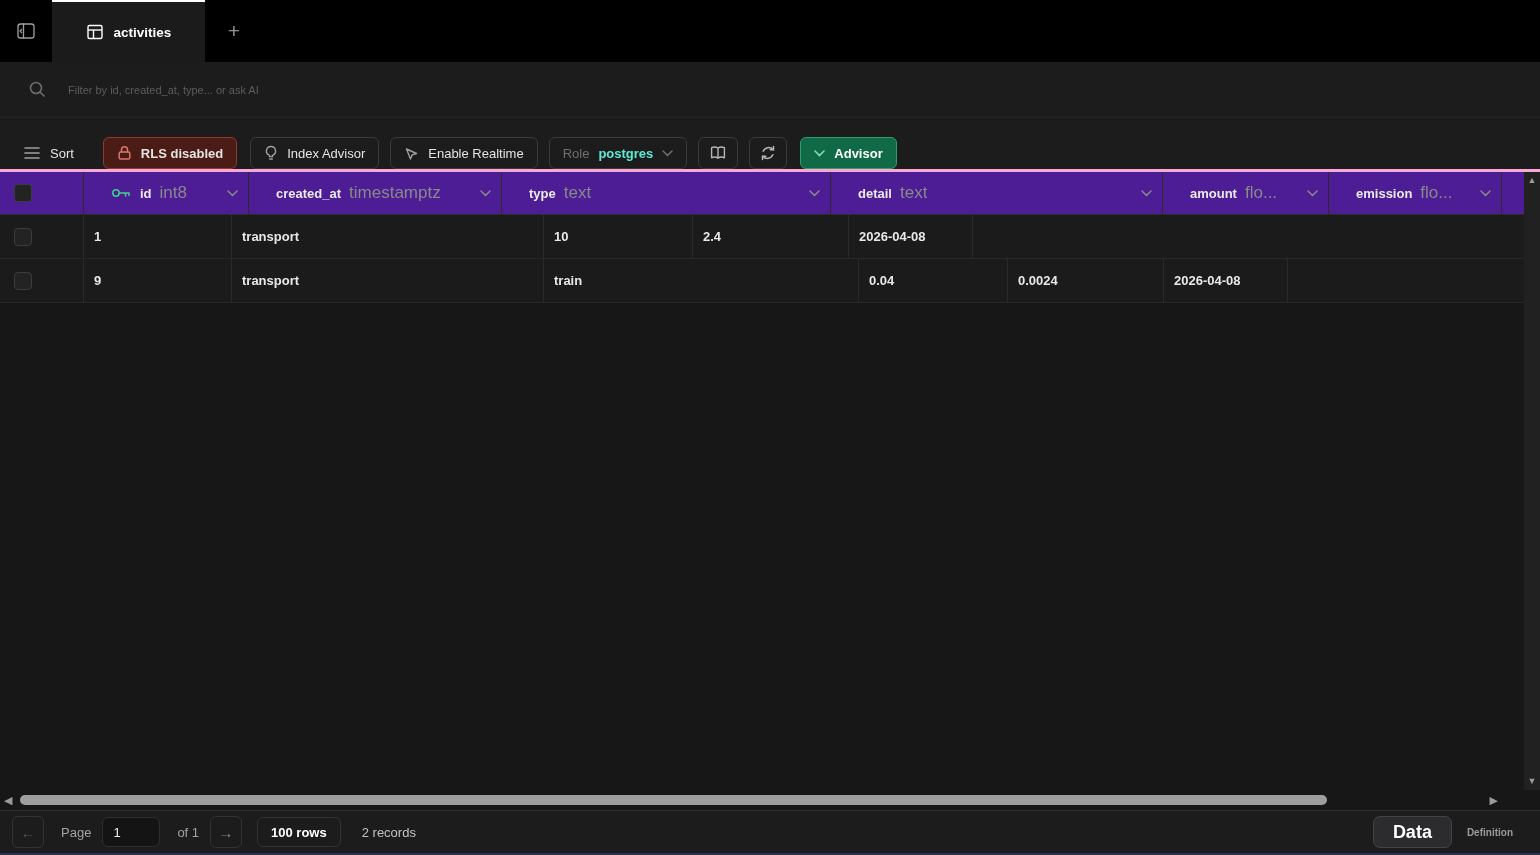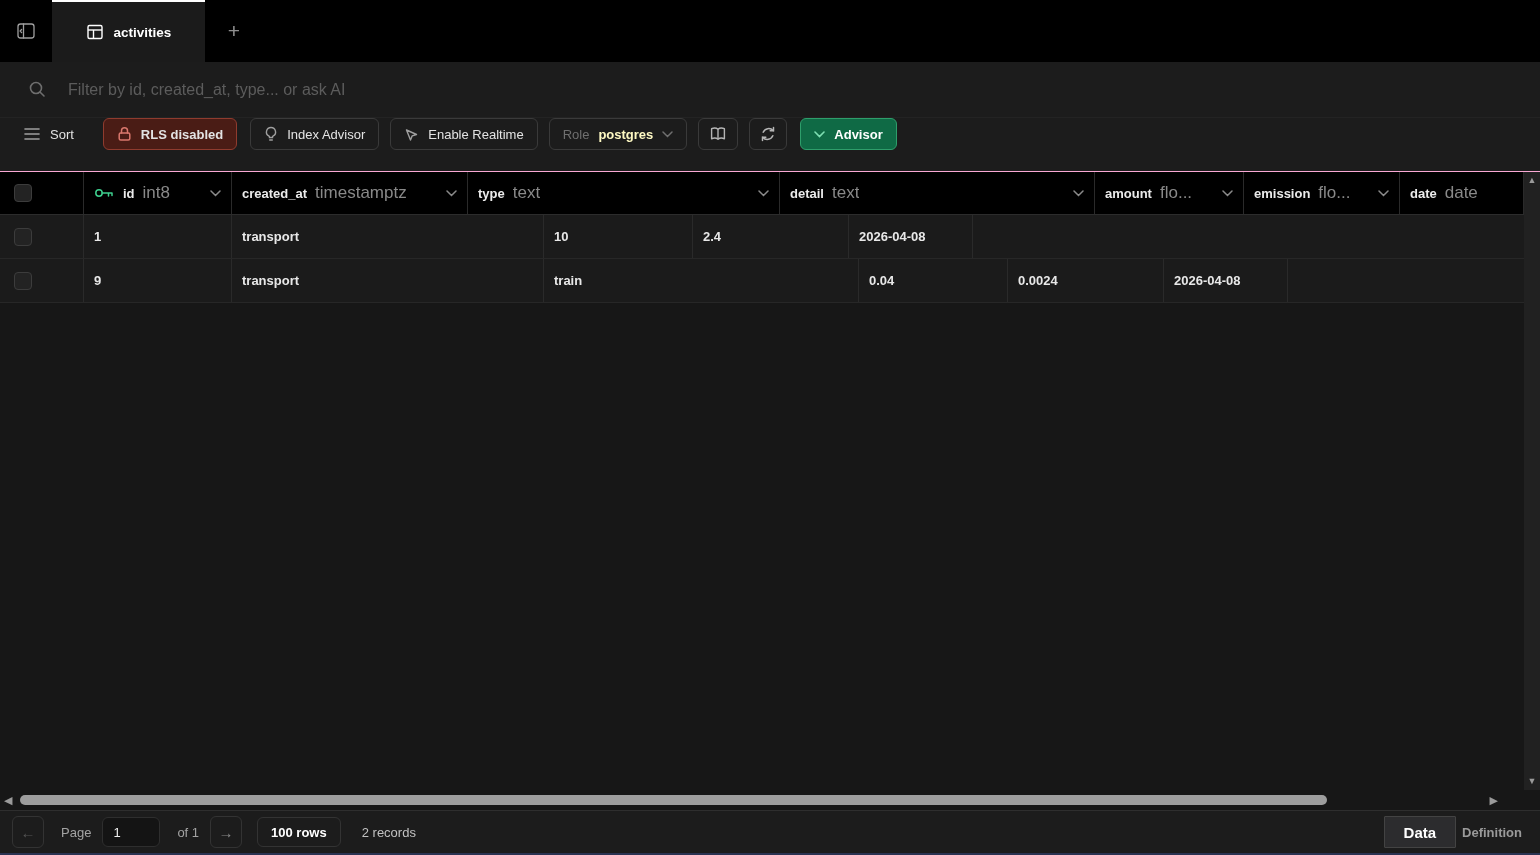--- a/index.html
+++ b/index.html
@@ -17,42 +17,42 @@
   .collapse-btn { width: 52px; display: flex; align-items: center; justify-content: center; cursor: pointer; }
   .tab-active {
     width: 153px; background: #1b1b1b; border-top: 2px solid #ffffff;
     display: flex; align-items: center; justify-content: center; gap: 10px;
     color: #fff; font-size: 13.5px; font-weight: 600; cursor: pointer;
   }
   .newtab-btn { width: 58px; display: flex; align-items: center; justify-content: center; color: #8f8f8f; font-size: 21px; font-weight: 300; cursor: pointer; }
 
   
   .filterbar { height: 56px; background: #1c1c1c; display: flex; align-items: center; padding-left: 28px; gap: 21px; flex: none; border-bottom: 1px solid #232323; }
-  .filter-input { background: transparent; border: none; outline: none; color: #c8c8c8; font-size: 16px; width: 900px; font-family: "Liberation Sans", sans-serif; }
+  .filter-input { background: transparent; border: none; outline: none; color: #c8c8c8; font-size: 11px; width: 900px; font-family: "Liberation Sans", sans-serif; }
   .filter-input::placeholder { color: #5c5c5c; opacity: 1; }
 
   
-  .toolbar { height: 54px; background: #1c1c1c; display: flex; align-items: flex-start; padding: 0 14px; gap: 11px; flex: none; border-bottom: 1px solid #f9a8d4; }
+  .toolbar { height: 54px; background: #1c1c1c; display: flex; align-items: flex-end; padding: 0 14px; gap: 11px; flex: none; border-bottom: 3px solid #f9a8d4; }
   .tbtn {
     height: 32px; display: inline-flex; align-items: center; gap: 9px;
     padding: 0 13px; border-radius: 6px; font-size: 13px; font-weight: 500;
     color: #e3e3e3; background: transparent; border: 1px solid transparent; cursor: pointer; white-space: nowrap;
   }
   .tbtn.bordered { border-color: #3a3a3a; }
   .tbtn.sort { padding: 0 9px; margin-right: 8px; }
   .tbtn.rls { background: #4a1c15; border-color: #8f3b2e; font-weight: 600; margin-right: 2px; }
   .tbtn.icon-only { padding: 0 10px; }
   .role-muted { color: #6f6f6f; font-weight: 400; }
-  .role-value { color: #fef9c3; font-weight: 600; }
+  .role-value { color: #5eead4; font-weight: 600; }
   .tbtn.insert { background: #0f6a45; border-color: #2e9e6b; font-weight: 600; color: #fff; margin-left: 2px; }
 
   
   .table-wrap { flex: 1; position: relative; display: flex; flex-direction: column; overflow: hidden; }
   .grid { display: flex; flex-direction: column; width: 1524px; }
-  .thead { display: flex; height: 43px; background: #000000; border-bottom: 1px solid #2c2c2c; flex: none; }
+  .thead { display: flex; height: 43px; background: #4c1d95; border-bottom: 1px solid #2c2c2c; flex: none; gap: 17px; }
   .trow { display: flex; height: 44px; background: #1b1b1b; border-bottom: 1px solid #272727; flex: none; }
   .th, .td {
     display: flex; align-items: center; padding: 0 10px; border-right: 1px solid #2a2a2a;
     overflow: hidden; white-space: nowrap; flex: none;
   }
   .check-col { width: 84px; padding-left: 14px; }
   .checkbox { width: 18px; height: 18px; border: 1px solid #3c3c3c; border-radius: 4px; background: #232323; cursor: pointer; flex: none; }
   .th .col-name { font-size: 13px; font-weight: 700; color: #ebebeb; margin-right: 8px; }
   .th .col-type { font-size: 17px; color: #898989; overflow: hidden; white-space: nowrap; }
   .th .chev { margin-left: auto; flex: none; }
@@ -70,22 +70,22 @@
 
   
   .footer { height: 45px; background: #1c1c1c; border-top: 1px solid #2e2e2e; border-bottom: 2px solid #2a3352; display: flex; align-items: center; padding: 0 12px; gap: 11px; flex: none; font-size: 13px; }
   .nav-btn { width: 32px; height: 32px; border: 1px solid #333; border-radius: 6px; background: transparent; color: #8a8a8a; display: flex; align-items: center; justify-content: center; font-size: 15px; cursor: pointer; }
   .nav-btn.disabled { color: #565656; }
   .muted { color: #a3a3a3; margin-left: 6px; }
   .page-input { width: 58px; height: 30px; background: #141414; border: 1px solid #2e2e2e; border-radius: 6px; color: #efefef; font-size: 13px; padding: 0 10px; outline: none; font-family: "Liberation Sans", sans-serif; }
   .rows-btn { height: 30px; padding: 0 13px; border: 1px solid #333; border-radius: 6px; background: transparent; color: #fff; font-weight: 700; font-size: 13px; cursor: pointer; margin-left: 4px; }
   .records { color: #c2c2c2; margin-left: 10px; }
   .footer-right { margin-left: auto; display: flex; align-items: center; }
-  .seg-data { height: 32px; padding: 0 19px; background: #2c2c2e; border: 1px solid #434343; border-radius: 1px; color: #fff; font-weight: 700; font-size: 15px; display: flex; align-items: center; cursor: pointer; }
-  .seg-def { height: 32px; padding: 0 6px; background: transparent; border: none; color: #9a9a9a; font-weight: 700; font-size: 13px; display: flex; align-items: center; cursor: pointer; }
+  .seg-data { height: 32px; padding: 0 19px; background: #2c2c2e; border: 1px solid #434343; border-radius: 7px; color: #fff; font-weight: 700; font-size: 18px; display: flex; align-items: center; cursor: pointer; }
+  .seg-def { height: 32px; padding: 0 15px; background: transparent; border: none; color: #9a9a9a; font-weight: 700; font-size: 10px; display: flex; align-items: center; cursor: pointer; }
 
   svg { display: block; }
 </style>
 </head>
 <body>
 
 <div class="tabbar">
   <div class="collapse-btn">
     <span>
       <svg width="22" height="22" viewBox="0 0 22 22" fill="none" stroke="#9f9f9f" stroke-width="1.3" stroke-linecap="round" stroke-linejoin="round">

